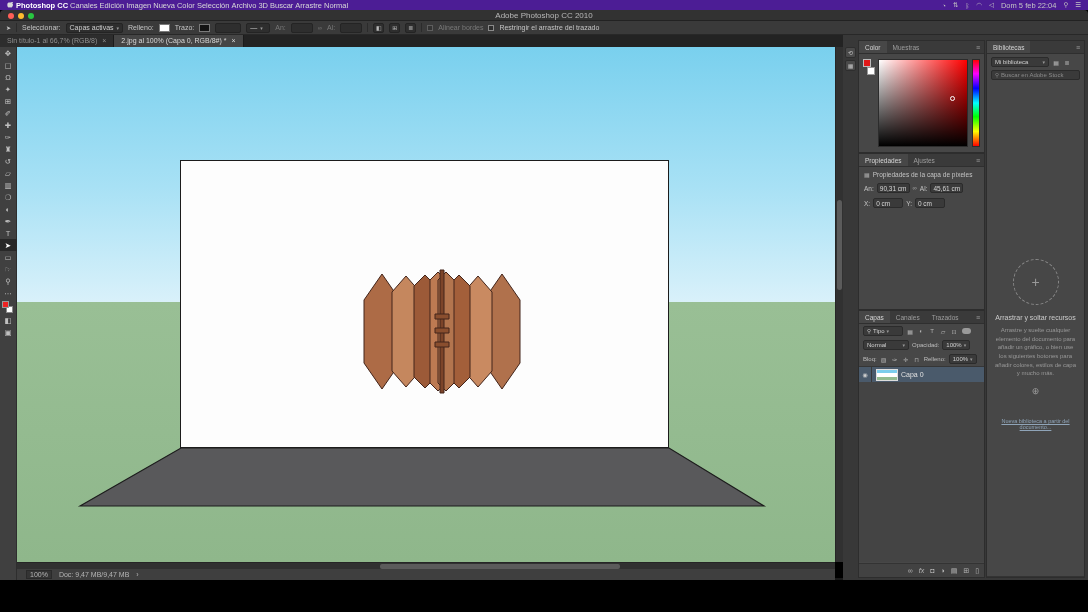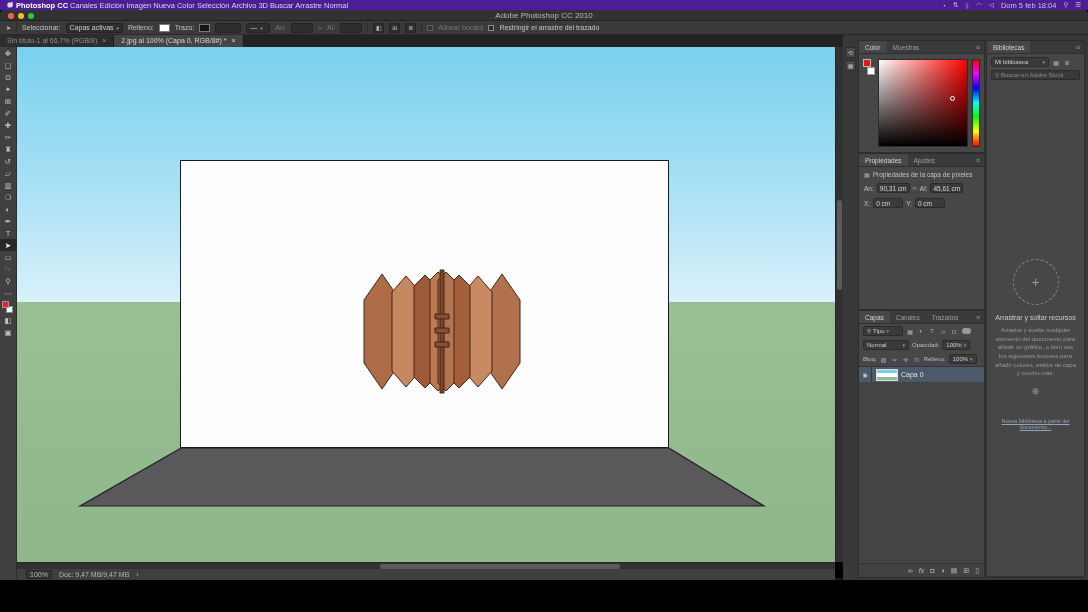--- a/index.html
+++ b/index.html
@@ -156,21 +156,21 @@
   <span class="mitem">Buscar</span>
   <span class="mitem">Arrastre</span>
   <span class="mitem">Normal</span>
   <span class="spacer"></span>
   <span class="right">
     <span>◔</span>
     <span>⇅</span>
     <span>ᛒ</span>
     <span>◠</span>
     <span>◁</span>
-    <span style="font-size:7.5px">Dom 5 feb 18:04</span>
+    <span style="font-size:7.5px">Dom 5 feb 22:04</span>
     <span>⚲</span>
     <span>☰</span>
   </span>
 </div>
 
 <div class="titlebar">
   <span class="lights">
     <span class="light r"></span>
     <span class="light y"></span>
     <span class="light g"></span>

